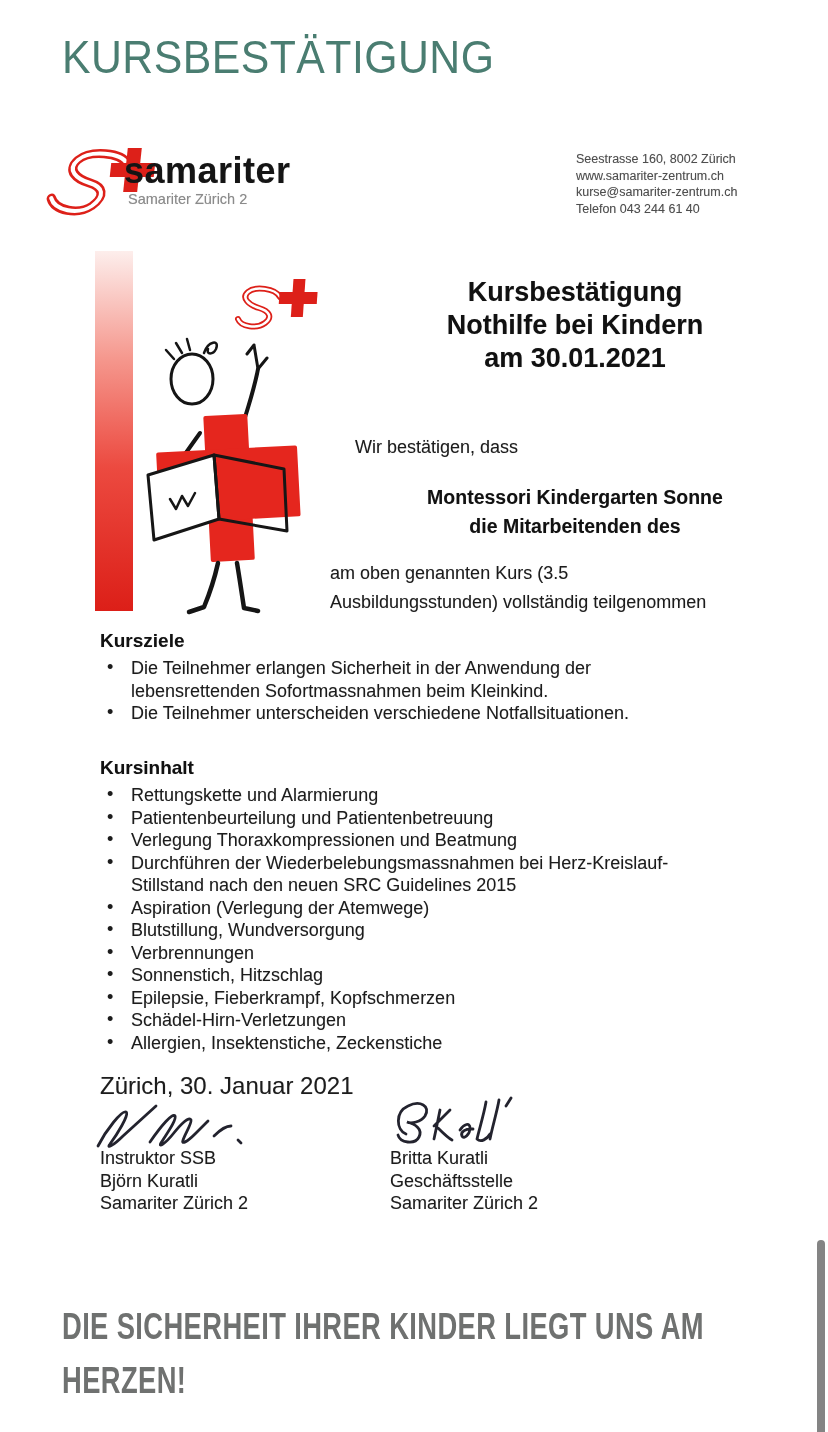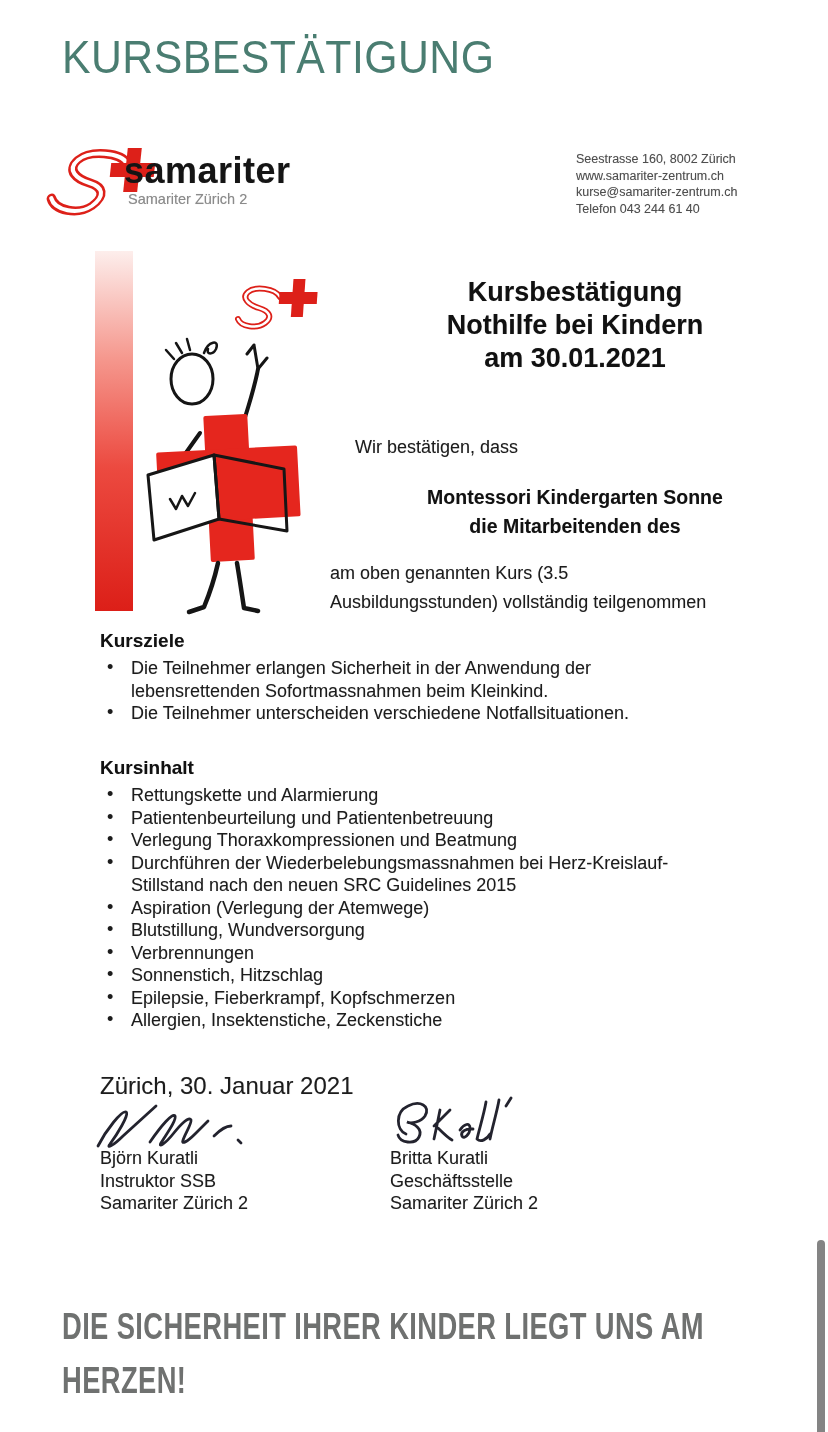--- a/index.html
+++ b/index.html
@@ -168,20 +168,21 @@
     <ul class="abs bullets content-list">
         <li>Rettungskette und Alarmierung</li>
         <li>Patientenbeurteilung und Patientenbetreuung</li>
         <li>Verlegung Thoraxkompressionen und Beatmung</li>
         <li>Durchführen der Wiederbelebungsmassnahmen bei Herz-Kreislauf-Stillstand nach den neuen SRC Guidelines 2015</li>
         <li>Aspiration (Verlegung der Atemwege)</li>
         <li>Blutstillung, Wundversorgung</li>
         <li>Verbrennungen</li>
         <li>Sonnenstich, Hitzschlag</li>
         <li>Epilepsie, Fieberkrampf, Kopfschmerzen</li>
+        <li>Schädel-Hirn-Verletzungen</li>
         <li>Allergien, Insektenstiche, Zeckenstiche</li>
       </ul>
 
     <div class="abs date-line">Zürich, 30. Januar 2021</div>
 
     <svg class="abs" style="left:92px; top:1096px;" width="185" height="58" viewBox="0 0 185 58">
       <g fill="none" stroke="#23232e" stroke-width="2.8" stroke-linecap="round">
         <path d="M6,50 C14,34 30,14 34,16 C38,18 24,40 18,48 C14,53 21,50 31,40 L64,10"></path>
         <path d="M58,46 C69,30 81,16 83,20 C85,24 73,40 69,47 C66,52 73,48 81,38 C89,28 97,20 99,24 C100,27 93,38 91,44 C89,49 95,46 103,38 L116,25"></path>
         <path d="M122,40 C128,34 134,30 139,30"></path>
@@ -193,22 +194,22 @@
       <g fill="none" stroke="#23232e" stroke-width="2.8" stroke-linecap="round">
         <path d="M20,42 C10,38 9,20 22,14 C34,8 45,14 39,24 C35,30 25,32 21,30 C29,32 37,37 33,45 C29,53 14,51 12,43"></path>
         <path d="M54,18 C52,28 50,38 48,47 M48,34 C54,28 60,22 64,18 M52,36 C58,42 62,46 66,48"></path>
         <path d="M74,38 C78,32 84,30 84,36 C84,42 78,48 76,44 C74,40 80,36 87,37"></path>
         <path d="M100,10 C98,22 93,38 91,47 M113,8 C111,20 106,36 104,47 M91,47 C95,51 101,47 104,42"></path>
         <path d="M120,14 l5,-8"></path>
       </g>
     </svg>
 
     <div class="abs sig-name-block sig-left">
+      <div>Instruktor SSB</div>
       <div>Björn Kuratli</div>
-      <div>Instruktor SSB</div>
       <div>Samariter Zürich 2</div>
     </div>
     <div class="abs sig-name-block sig-right">
       <div>Britta Kuratli</div>
       <div>Geschäftsstelle</div>
       <div>Samariter Zürich 2</div>
     </div>
   </div>
 
   <div class="footer-claim">

